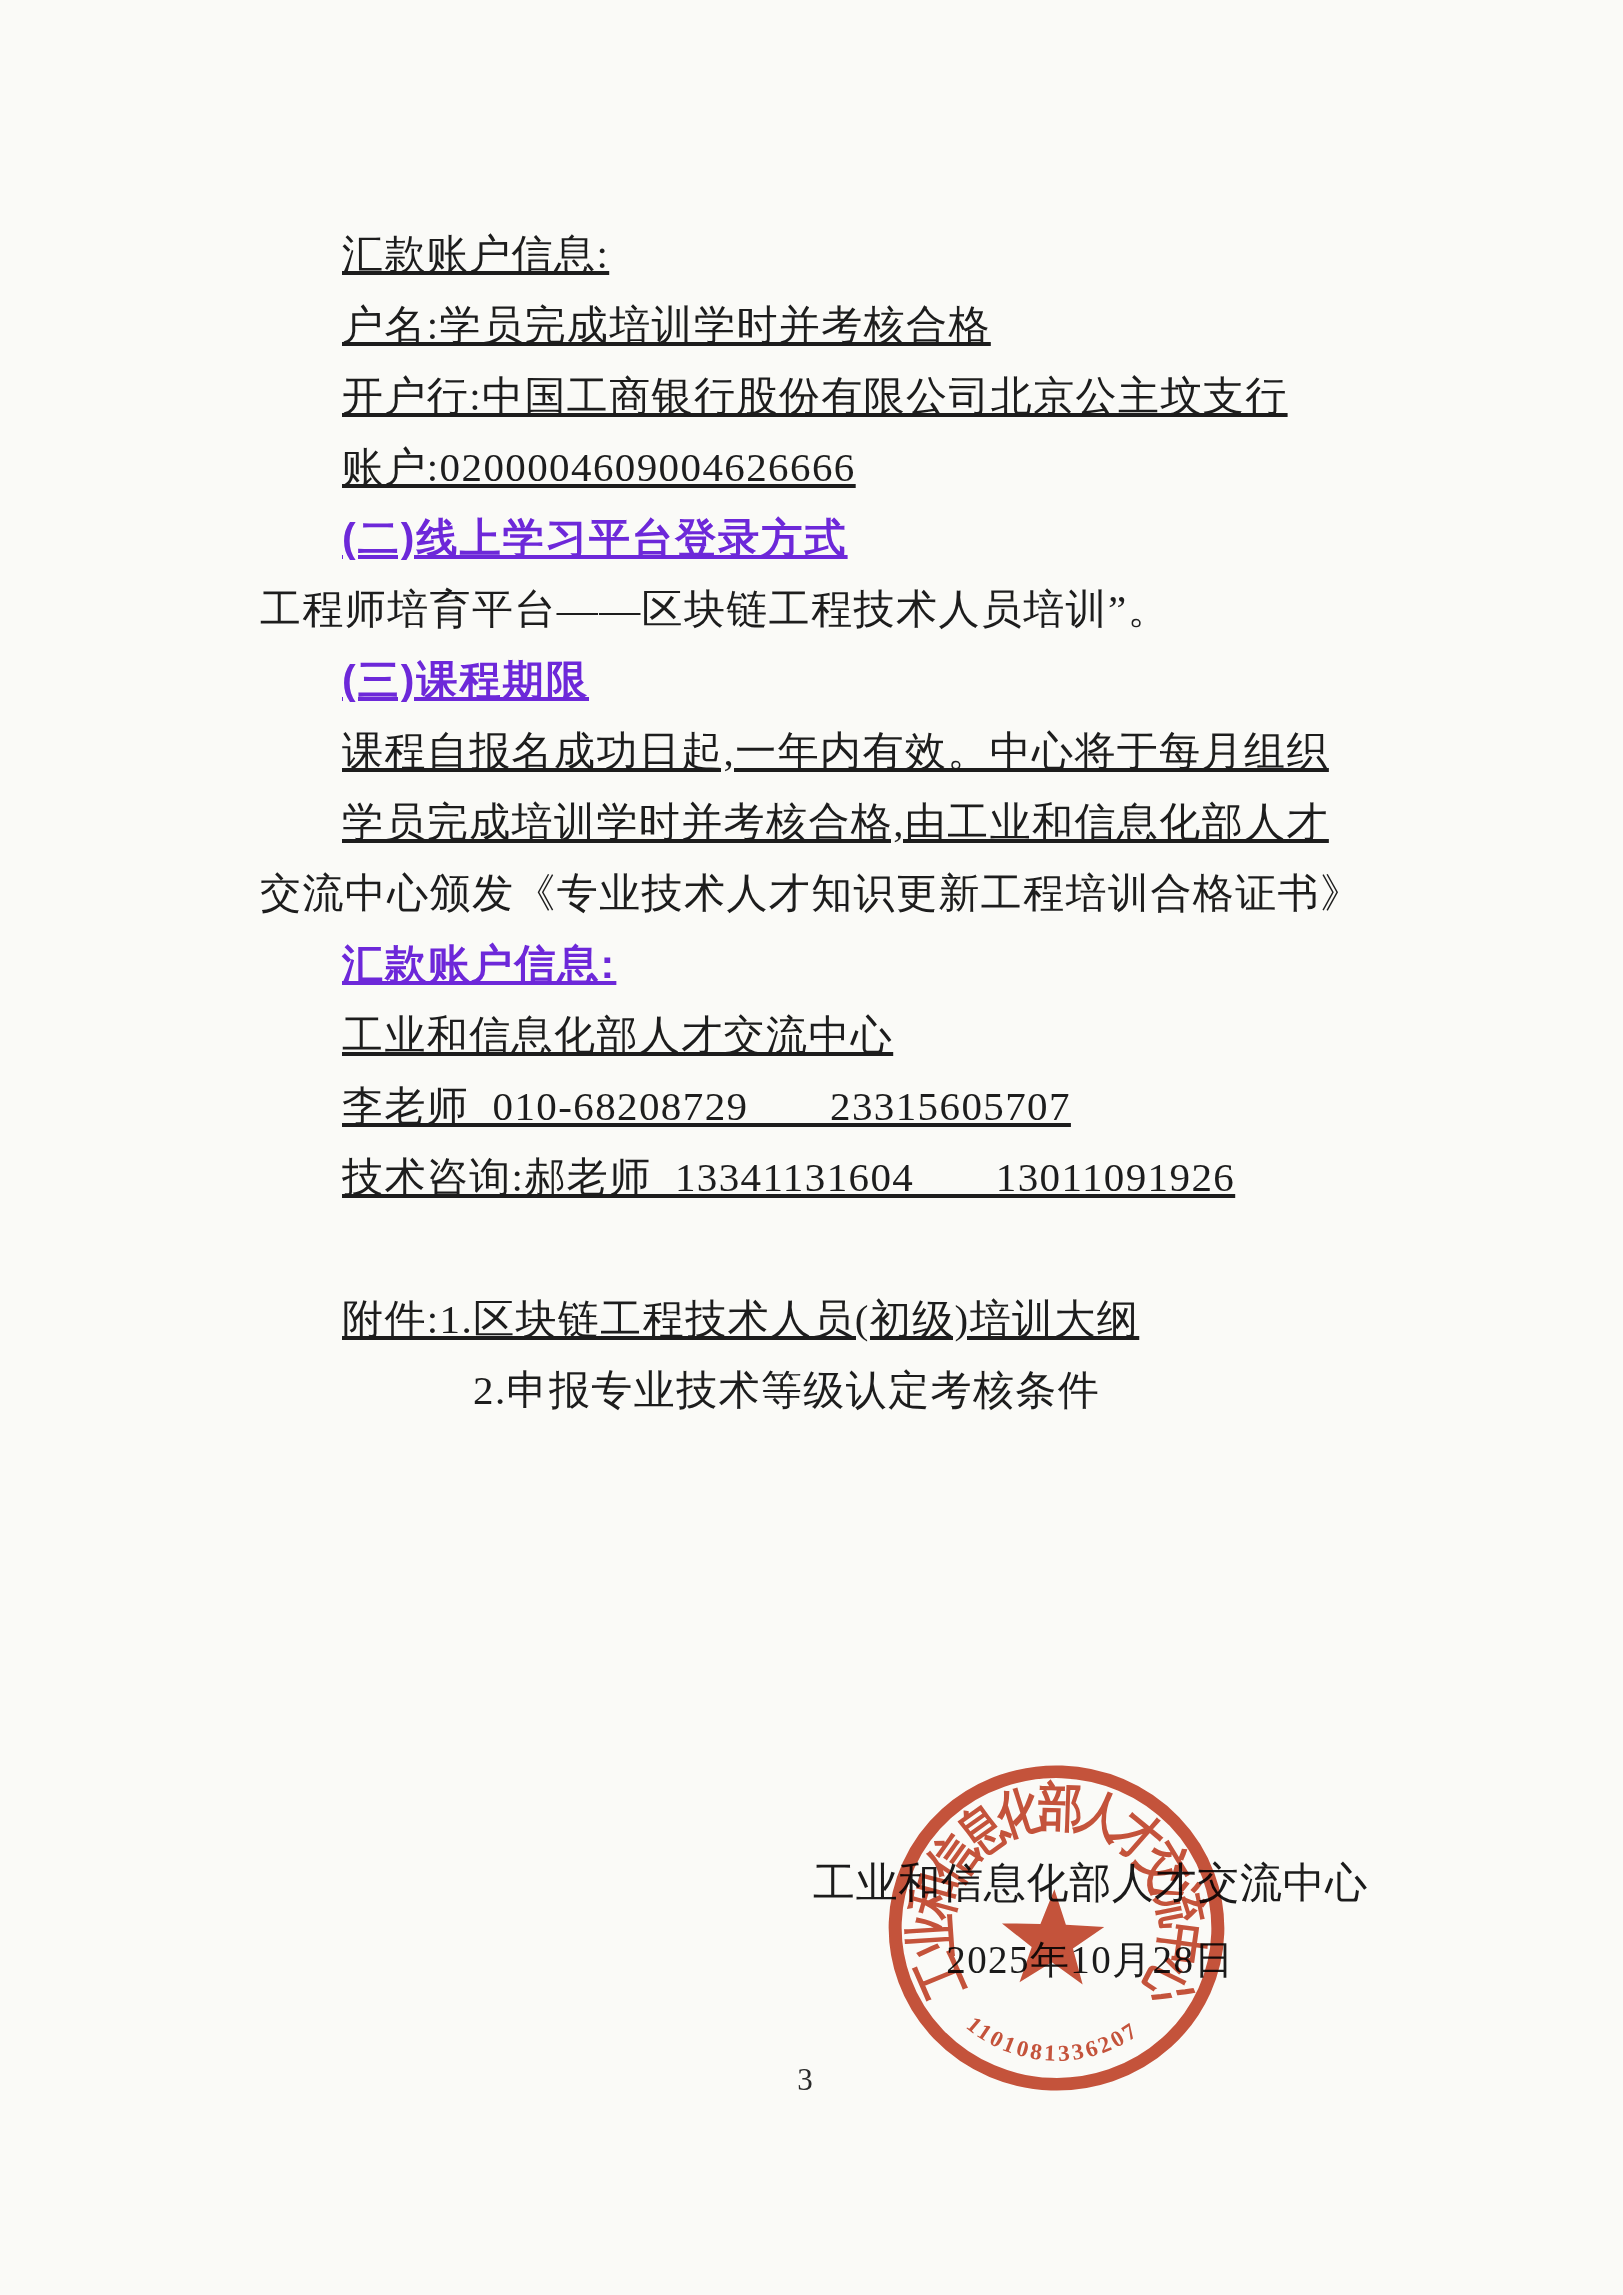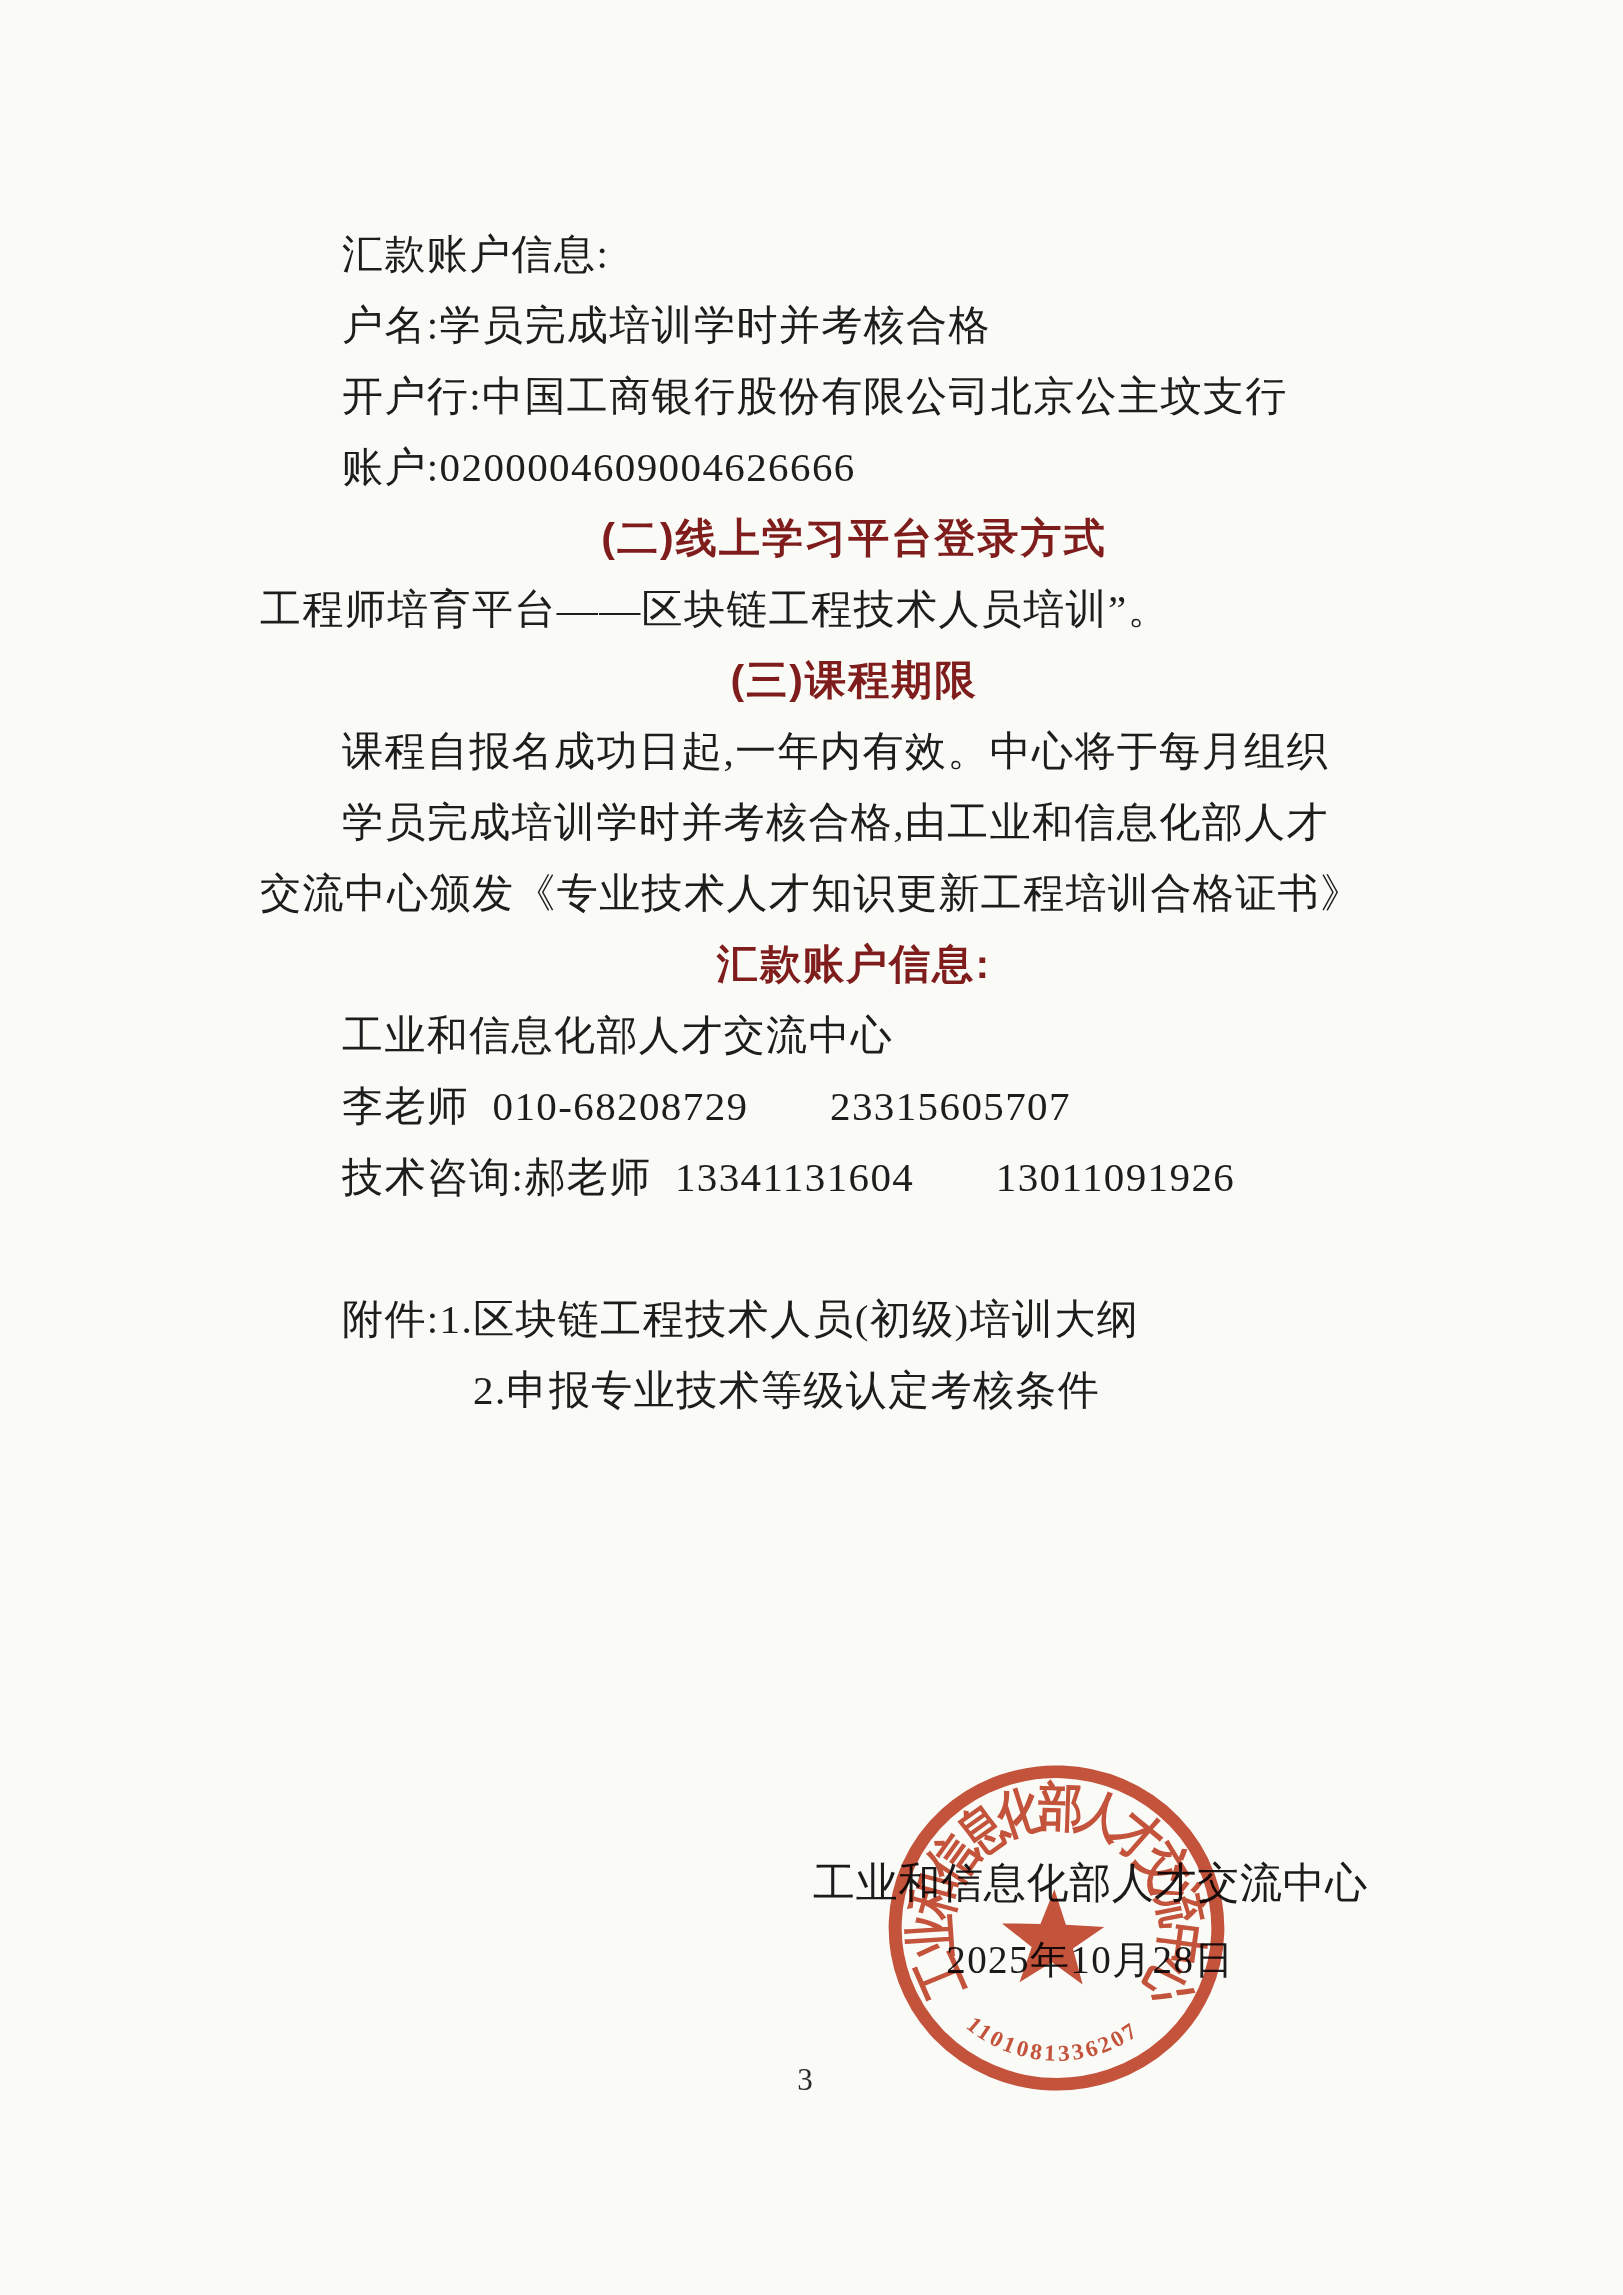--- a/index.html
+++ b/index.html
@@ -21,28 +21,27 @@
     width: 1106px;
   }
   .line {
     height: 71px;
     line-height: 71px;
     font-size: 41px;
     letter-spacing: 1.4px;
     white-space: pre;
     color: #1d1d1d;
   }
-  .line.indent { text-indent: 82px; }
+  .line.indent { text-indent: 82px; text-decoration: underline; }
   .line.cont2  { padding-left: 213px; }
   .line.hd {
     font-family: "Liberation Sans", "DejaVu Sans", sans-serif;
     font-weight: 700;
     letter-spacing: 2.1px;
-    color: #7f1d1d;
-    text-align: center;
+    color: #6d28d9;
   }
   .line.spacer { height: 71px; }
   .signature-org {
     position: absolute;
     left: 802px; top: 1848px; width: 577px;
     height: 71px; line-height: 71px;
     text-align: center;
     font-size: 42px; letter-spacing: 0.7px;
     color: #1b1b1b;
     z-index: 2;

